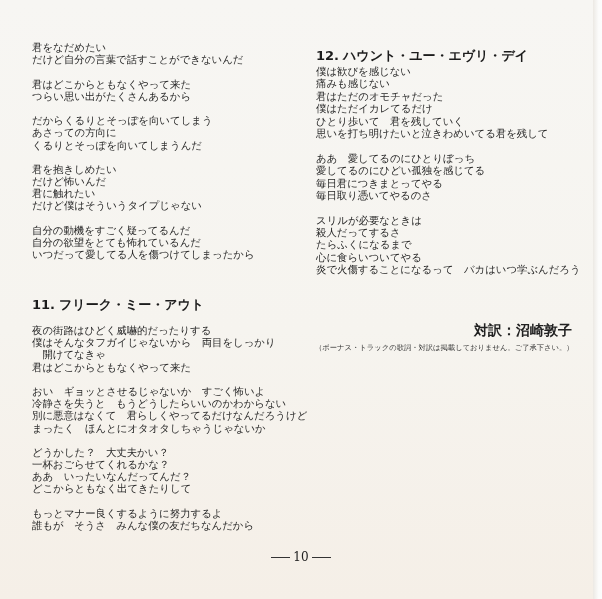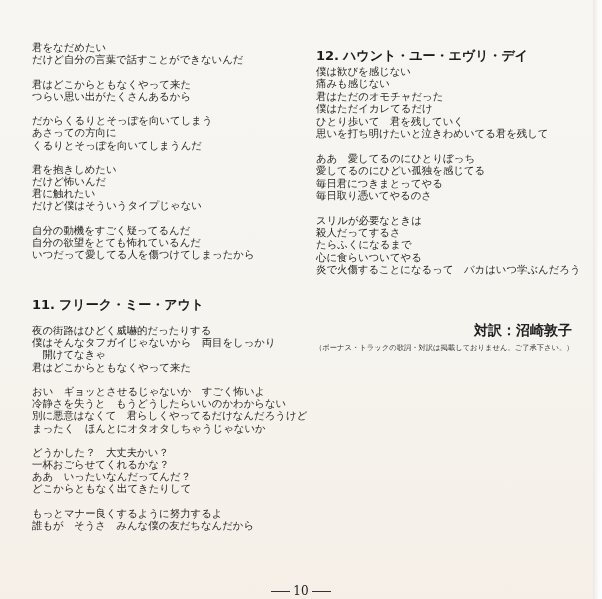--- a/index.html
+++ b/index.html
@@ -33,21 +33,21 @@
     .credit {
       position: absolute; right: 30px; top: 323px;
       font-size: 14px; font-weight: bold; line-height: 14px; color: #222;
       white-space: nowrap;
     }
     .note {
       position: absolute; left: 315px; top: 343px;
       font-size: 7.3px; line-height: 10px; white-space: nowrap; color: #333;
     }
     .pagenum {
-      position: absolute; left: 0; width: 602px; top: 583px;
+      position: absolute; left: 0; width: 602px; top: 549px;
       text-align: center; font-family: "DejaVu Serif", serif;
       font-size: 12px; line-height: 16px; color: #222;
     }
     .dash {
       display: inline-block; width: 19px; border-top: 1px solid #333;
       vertical-align: middle; margin: 0 3px;
     }
   </style>
 </head>
 <body>

